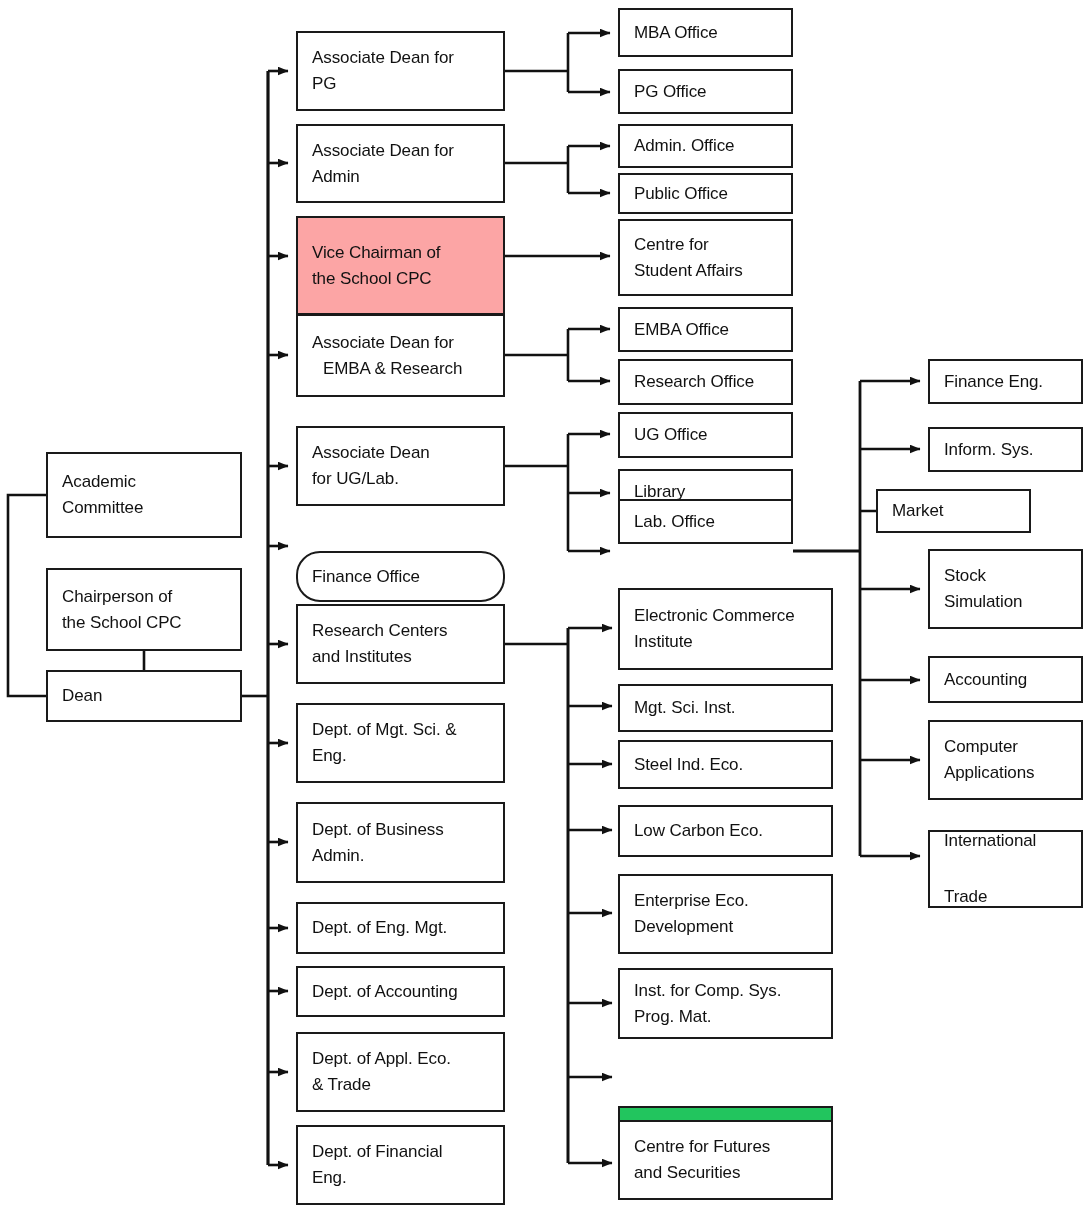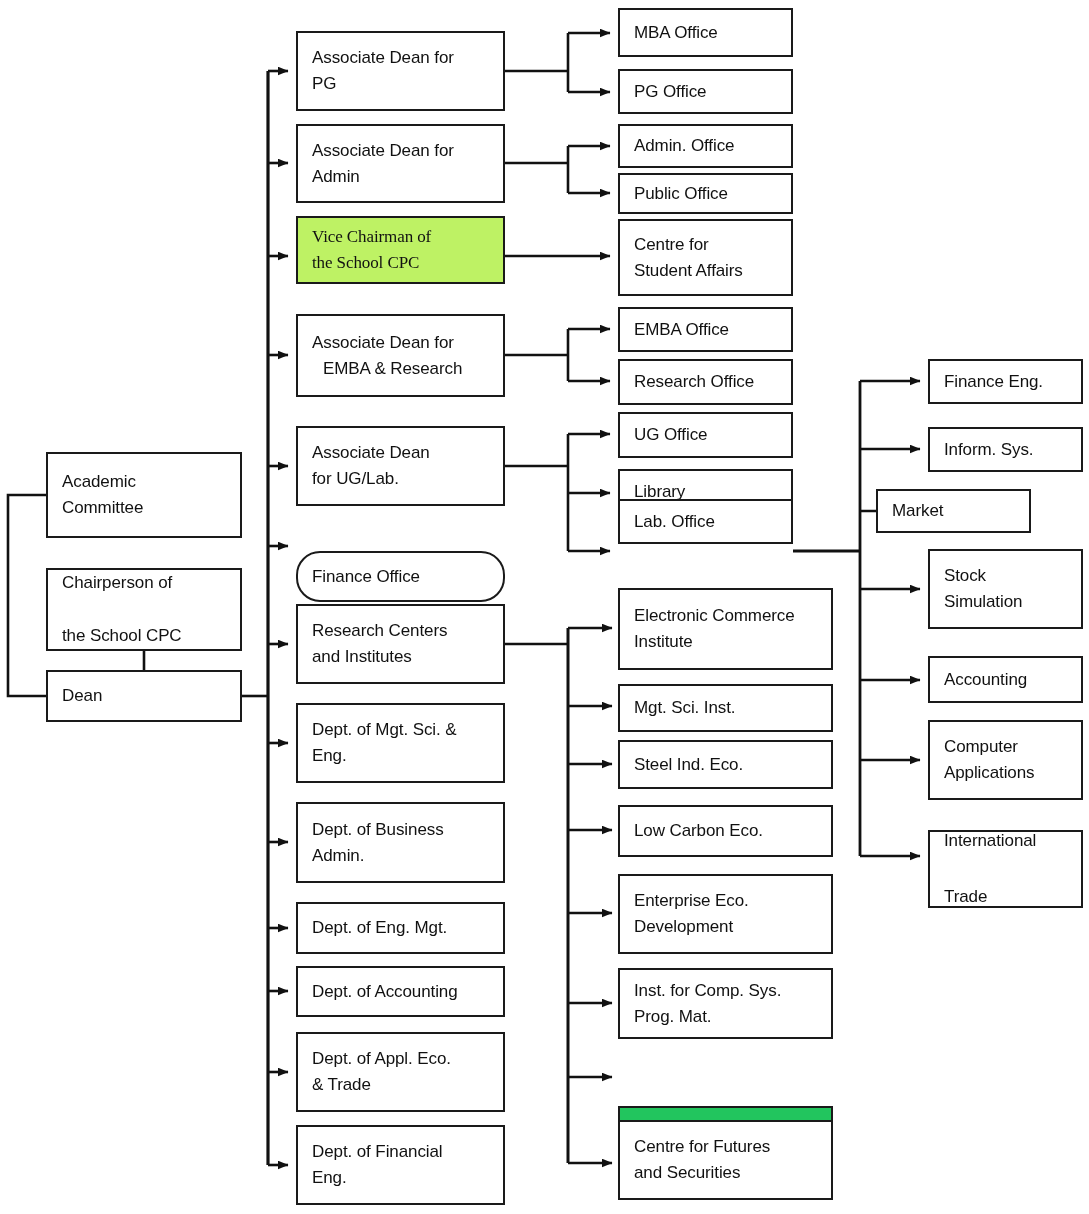--- a/index.html
+++ b/index.html
@@ -121,37 +121,37 @@
       <path d="M860,680 L920,680" marker-end="url(#arw)"></path>
       <path d="M860,760 L920,760" marker-end="url(#arw)"></path>
       <path d="M860,856 L920,856" marker-end="url(#arw)"></path>
     </g>
   </svg>
 
   <div class="node" style="left: 46px; top: 452px; width: 196px; height: 86px; border-color: rgb(26, 26, 26); background: rgb(255, 255, 255);">
       <span class="ln" style="color: rgb(17, 17, 17);">Academic</span>
       <span class="ln" style="color: rgb(17, 17, 17);">Committee</span>
     </div>
-  <div class="node" style="left: 46px; top: 568px; width: 196px; height: 83px; border-color: rgb(26, 26, 26); background: rgb(255, 255, 255); justify-content: space-between;">
+  <div class="node" style="left: 46px; top: 568px; width: 196px; height: 83px; border-color: rgb(26, 26, 26); background: rgb(255, 255, 255);">
       <span class="ln" style="color: rgb(17, 17, 17);">Chairperson of</span>
       <span class="ln" style="color: rgb(17, 17, 17);">the School CPC</span>
     </div>
   <div class="node" style="left: 46px; top: 670px; width: 196px; height: 52px; border-color: rgb(26, 26, 26); background: rgb(255, 255, 255);">
       <span class="ln" style="color: rgb(17, 17, 17);">Dean</span>
     </div>
 
   <div class="node" style="left: 296px; top: 31px; width: 209px; height: 80px; border-color: rgb(26, 26, 26); background: rgb(255, 255, 255);">
       <span class="ln" style="color: rgb(17, 17, 17);">Associate Dean for</span>
       <span class="ln" style="color: rgb(17, 17, 17);">PG</span>
     </div>
   <div class="node" style="left: 296px; top: 124px; width: 209px; height: 79px; border-color: rgb(26, 26, 26); background: rgb(255, 255, 255);">
       <span class="ln" style="color: rgb(17, 17, 17);">Associate Dean for</span>
       <span class="ln" style="color: rgb(17, 17, 17);">Admin</span>
     </div>
-  <div class="node" style="left: 296px; top: 216px; width: 209px; height: 68px; border-color: rgb(26, 26, 26); background: #bef264; font-family: Liberation Serif, serif;">
+  <div class="node" style="left: 296px; top: 216px; width: 209px; height: 99px; border-color: rgb(26, 26, 26); background: #fca5a5;">
       <span class="ln" style="color: rgb(17, 17, 17);">Vice Chairman of</span>
       <span class="ln" style="color: rgb(17, 17, 17);">the School CPC</span>
     </div>
   <div class="node" style="left: 296px; top: 314px; width: 209px; height: 83px; border-color: rgb(26, 26, 26); background: rgb(255, 255, 255);">
       <span class="ln" style="color: rgb(17, 17, 17);">Associate Dean for</span>
       <span class="ln" style="color: rgb(17, 17, 17); margin-left: 11px;">EMBA &amp; Research</span>
     </div>
   <div class="node" style="left: 296px; top: 426px; width: 209px; height: 80px; border-color: rgb(26, 26, 26); background: rgb(255, 255, 255);">
       <span class="ln" style="color: rgb(17, 17, 17);">Associate Dean</span>
       <span class="ln" style="color: rgb(17, 17, 17);">for UG/Lab.</span>

